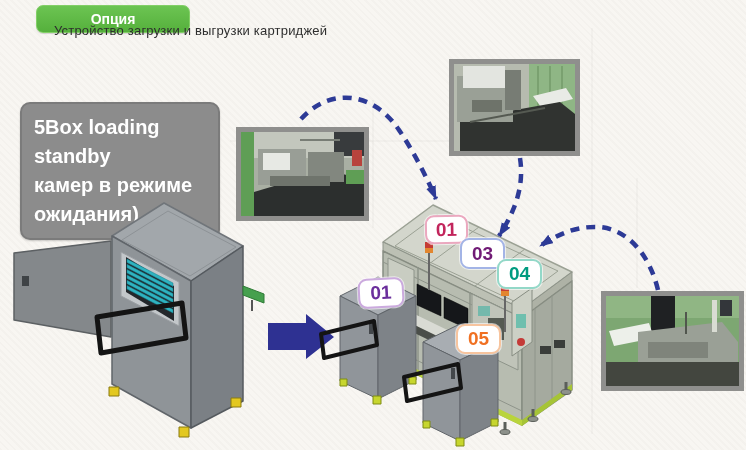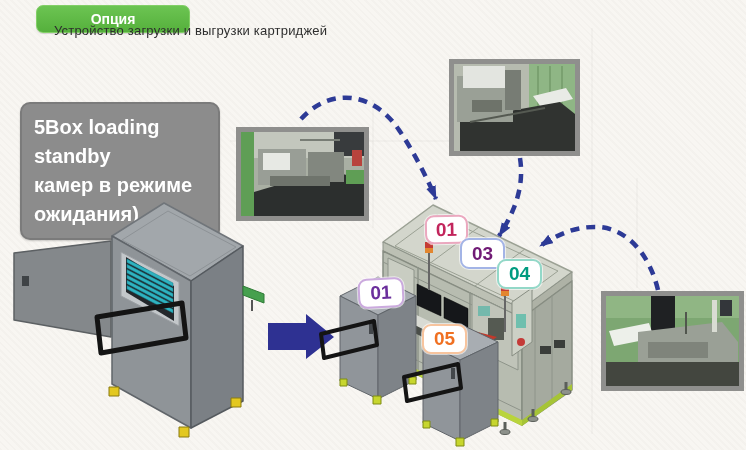--- a/index.html
+++ b/index.html
@@ -255,15 +255,15 @@
       <path d="M 301,119 C 329,88 372,90 399,130 C 414,152 428,180 436,199" marker-end="url(#ah)"></path>
       <path d="M 520,158 C 524,184 517,208 499,236" marker-end="url(#ah)"></path>
       <path d="M 658,290 C 649,252 625,228 598,227 C 575,226 557,235 540,246" marker-end="url(#ah)"></path>
     </g>
   </svg>
 
   <div class="st-label lbl-02" style="left:425px;top:215px">01</div>
   <div class="st-label lbl-03" style="left:460px;top:238px">03</div>
   <div class="st-label lbl-04" style="left:497px;top:259px">04</div>
   <div class="st-label lbl-01" style="left:358px;top:278px">01</div>
-  <div class="st-label lbl-05" style="left:422px;top:324px">05</div>
+  <div class="st-label lbl-05" style="left:456px;top:324px">05</div>
 
 </div>
 
 </body></html>

